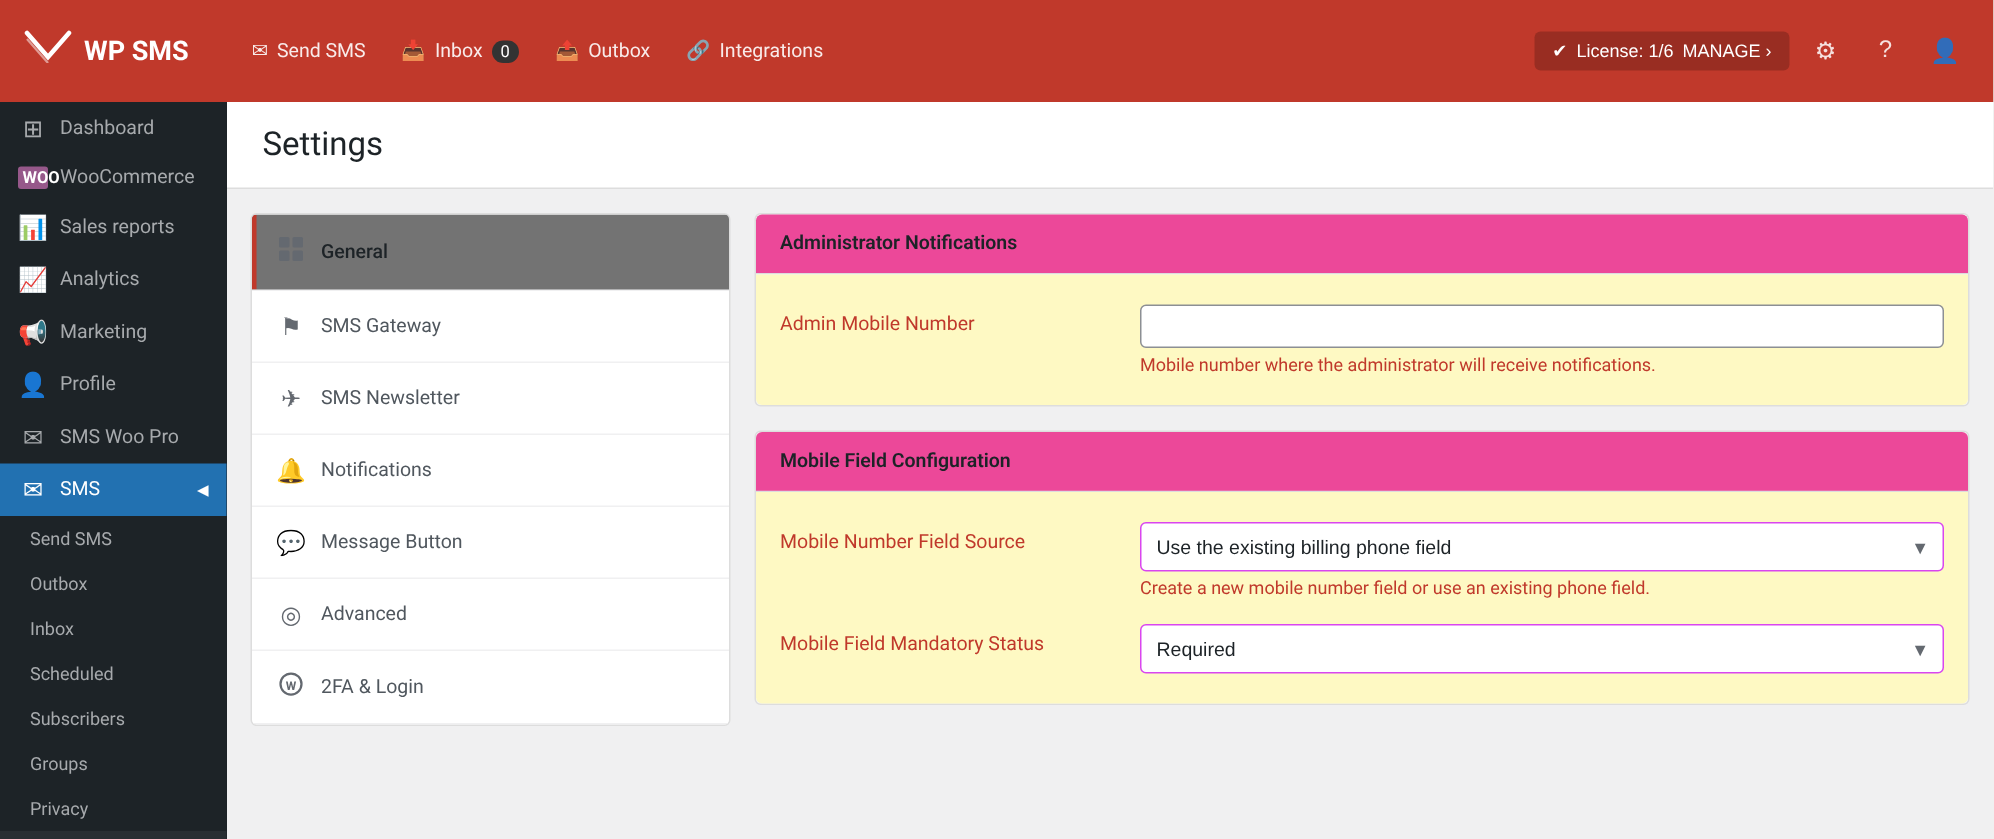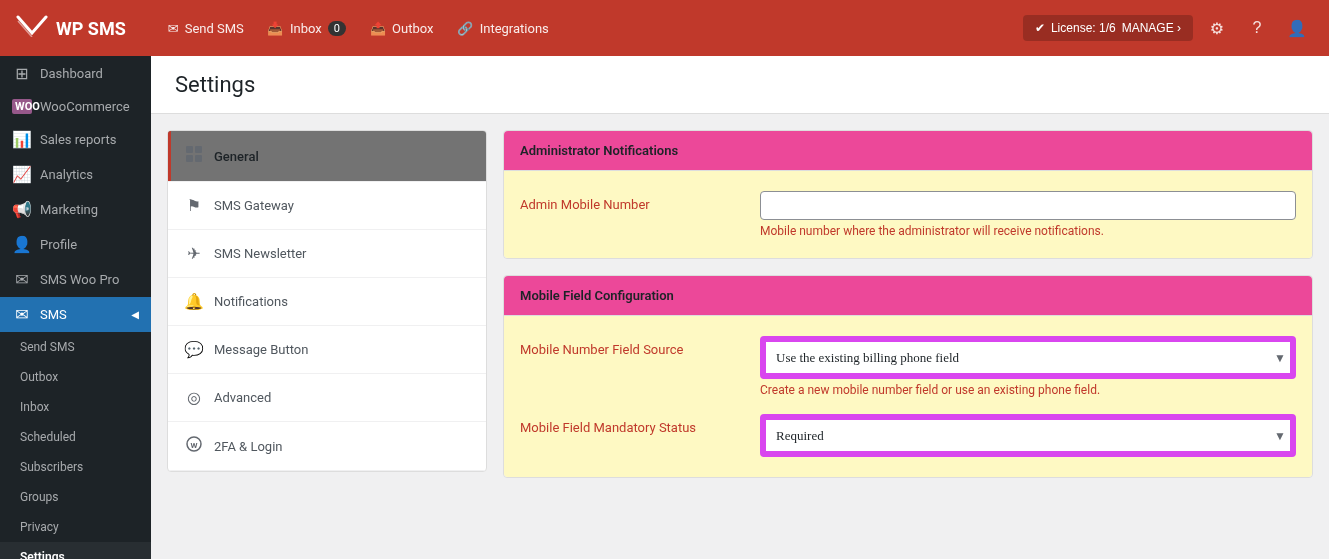--- a/index.html
+++ b/index.html
@@ -1,19 +1,19 @@
 <!DOCTYPE html>
 <html><head>
   <meta charset="utf-8">
   <style>
     * { box-sizing: border-box; margin: 0; padding: 0; }
     body { font-family: -apple-system, BlinkMacSystemFont, 'Segoe UI', Roboto, sans-serif; font-size: 13px; background: #f0f0f1; display: flex; flex-direction: column; height: 559px; overflow: hidden; }
 
     
-    .topbar { background: #c0392b; height: 56px; display: flex; align-items: center; padding: 0 16px; gap: 24px; flex-shrink: 0; }
+    .topbar { background: #c0392b; height: 68px; display: flex; align-items: center; padding: 0 16px; gap: 24px; flex-shrink: 0; }
     .topbar-logo { display: flex; align-items: center; gap: 8px; color: white; font-weight: 700; font-size: 18px; margin-right: 8px; }
     .topbar-logo-icon { color: white; font-size: 22px; }
     .topbar-nav { display: flex; align-items: center; gap: 4px; flex: 1; }
     .topbar-nav-item { display: flex; align-items: center; gap: 6px; color: rgba(255,255,255,0.9); padding: 6px 10px; border-radius: 3px; cursor: pointer; font-size: 13px; white-space: nowrap; }
     .topbar-nav-item .badge { background: #333; color: white; border-radius: 10px; padding: 1px 6px; font-size: 11px; }
     .topbar-right { display: flex; align-items: center; gap: 8px; }
     .license-btn { background: rgba(0,0,0,0.2); color: white; border: none; padding: 6px 12px; border-radius: 4px; cursor: pointer; display: flex; align-items: center; gap: 6px; font-size: 12px; }
     .topbar-icon-btn { background: none; border: none; color: rgba(255,255,255,0.85); cursor: pointer; width: 32px; height: 32px; display: flex; align-items: center; justify-content: center; font-size: 16px; }
 
     
@@ -44,21 +44,21 @@
     .settings-section-header { padding: 12px 16px; background: #ec4899; border-bottom: 1px solid #ddd; font-weight: 600; font-size: 13px; color: #1d2327; border-radius: 4px 4px 0 0; }
     .settings-section-body { padding: 20px 16px; background: #fef9c3; border-radius: 0 0 4px 4px; }
     .settings-field { display: flex; align-items: flex-start; gap: 20px; margin-bottom: 17px; }
     .settings-field:last-child { margin-bottom: 0; }
     .field-label { width: 220px; flex-shrink: 0; padding-top: 6px; }
     .field-label-text { color: #c0392b; font-size: 13px; }
     .field-control { flex: 1; }
     .field-input { width: 100%; border: 1px solid #8c8f94; border-radius: 4px; padding: 6px 10px; font-size: 13px; color: #1d2327; outline: none; }
     .field-hint { font-size: 12px; color: #c0392b; margin-top: 4px; }
     .field-select-wrapper { position: relative; }
-    .field-select { width: 100%; border: 6px solid #d946ef; border-radius: 4px; padding: 8px 30px 8px 10px; font-size: 13px; color: #1d2327; appearance: none; background: white; cursor: pointer; font-family: Liberation Serif, serif; }
+    .field-select { width: 100%; border: 1px solid #d946ef; border-radius: 4px; padding: 8px 30px 8px 10px; font-size: 13px; color: #1d2327; appearance: none; background: white; cursor: pointer; }
     .field-select-arrow { position: absolute; right: 10px; top: 50%; transform: translateY(-50%); pointer-events: none; color: #646970; font-size: 12px; }
     .field-hint-link { color: #c0392b; font-size: 12px; margin-top: 4px; }
 
     
     .sms-submenu { background: #1d2327; }
     .sms-submenu .sidebar-item { padding-left: 20px; font-size: 12px; color: #a7aaad; }
     .sms-submenu .sidebar-item.current { color: white; background: rgba(255,255,255,0.05); }
   </style>
 </head>
 <body>

